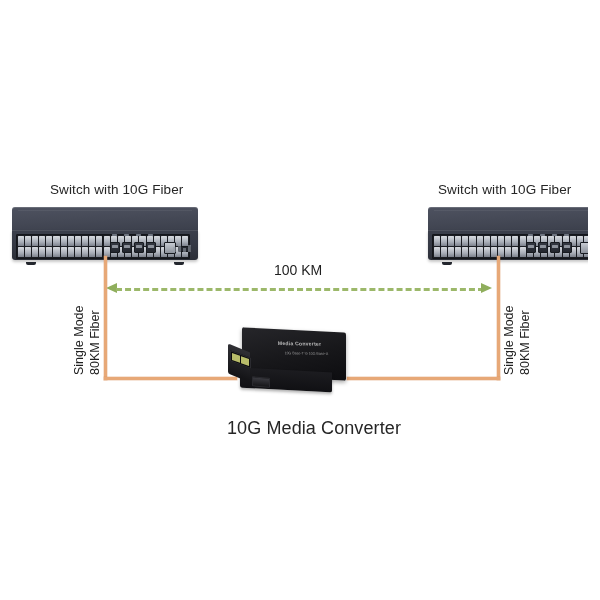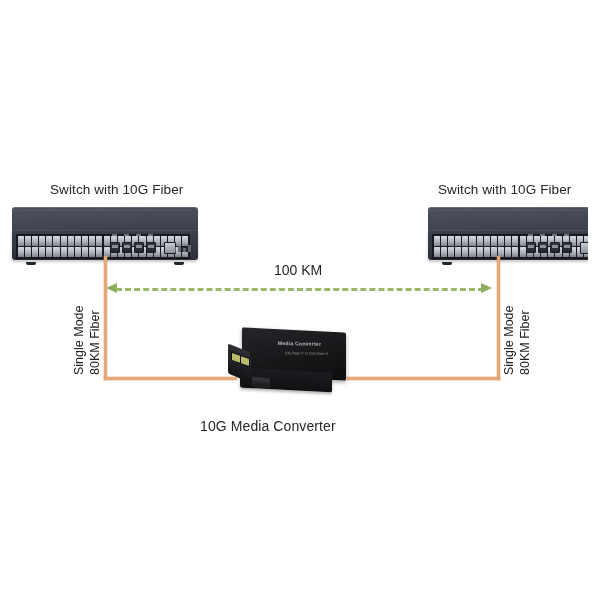--- a/index.html
+++ b/index.html
@@ -22,21 +22,21 @@
   
   .caption {
     position: absolute;
     font-size: 13.5px;
     color: #262626;
     white-space: nowrap;
     letter-spacing: .1px;
   }
   .caption-left  { left: 50px;  top: 182px; }
   .caption-right { left: 438px; top: 182px; }
-  .caption-conv  { left: 200px; top: 418px; font-size: 14px; }
+  .caption-conv  { left: 227px; top: 418px; font-size: 18px; }
   .dist-label {
     position: absolute;
     left: 274px; top: 262px;
     font-size: 14px;
     color: #1f1f1f;
     white-space: nowrap;
   }
 
   .vlabel {
     position: absolute;

